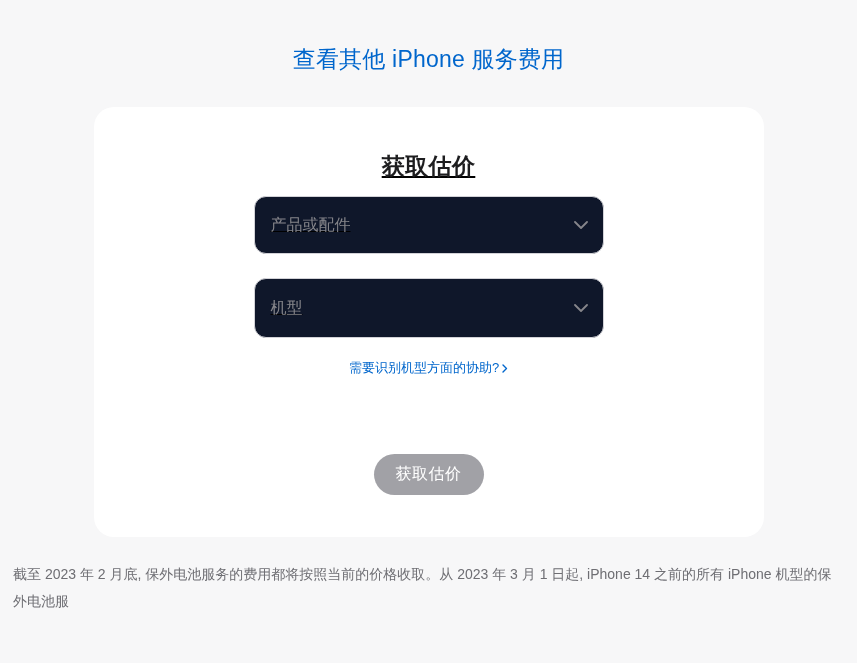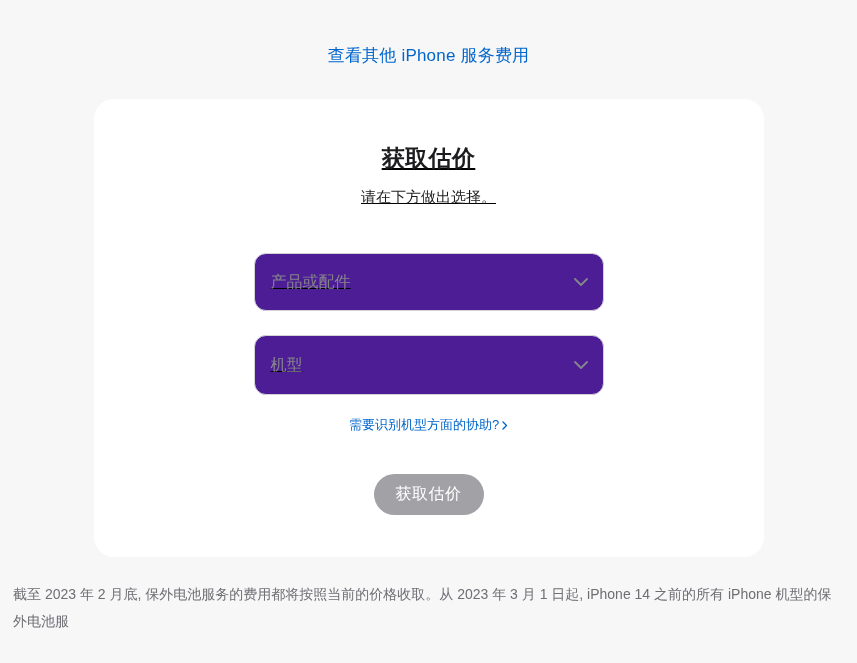--- a/index.html
+++ b/index.html
@@ -17,21 +17,21 @@
     .page {
       padding: 0 10px;
     }
     .top-link {
       text-align: center;
       padding: 44px 0 32px;
     }
     .top-link a {
       color: #0066cc;
       text-decoration: none;
-      font-size: 17px;
+      font-size: 23px;
       letter-spacing: 0.2px;
     }
     .card {
       background: #ffffff;
       border-radius: 20px;
       max-width: 670px;
       margin: 0 auto;
       padding: 44px 40px 42px;
       text-align: center;
       text-decoration: underline;
@@ -51,21 +51,21 @@
     .select-wrap {
       position: relative;
       width: 350px;
       margin: 0 auto 24px;
     }
     .select-field {
       width: 100%;
       height: 58px;
       border: 1px solid #d2d2d7;
       border-radius: 12px;
-      background: #4c1d95;
+      background: #0f172a;
       padding: 0 44px 0 16px;
       font-size: 16px;
       color: #86868b;
       text-align: left;
       cursor: pointer;
       display: flex;
       align-items: center;
     }
     .select-field.small {
       height: 60px;
@@ -75,21 +75,21 @@
       right: 16px;
       top: 50%;
       transform: translateY(-50%);
       pointer-events: none;
     }
     .chevron svg {
       display: block;
     }
     .help-link-row {
       margin-top: -4px;
-      margin-bottom: 40px;
+      margin-bottom: 77px;
     }
     .help-link {
       color: #0066cc;
       text-decoration: none;
       font-size: 13px;
       display: inline-flex;
       align-items: center;
       gap: 3px;
     }
     .help-link .chev-right svg {
@@ -121,21 +121,20 @@
 </head>
 <body>
 
 <div class="page">
   <div class="top-link">
     <a href="#">查看其他 iPhone 服务费用</a>
   </div>
 
   <div class="card">
     <h2 class="card-title">获取估价</h2>
-    <p class="card-subtitle">请在下方做出选择。</p>
 
     <div class="select-wrap">
       <div class="select-field">
         <span>产品或配件</span>
       </div>
       <span class="chevron">
         <svg width="14" height="9" viewBox="0 0 14 9" fill="none">
             <path d="M1 1.5L7 7.5L13 1.5" stroke="#86868b" stroke-width="1.8" stroke-linecap="round" stroke-linejoin="round"></path>
           </svg>
       </span>

